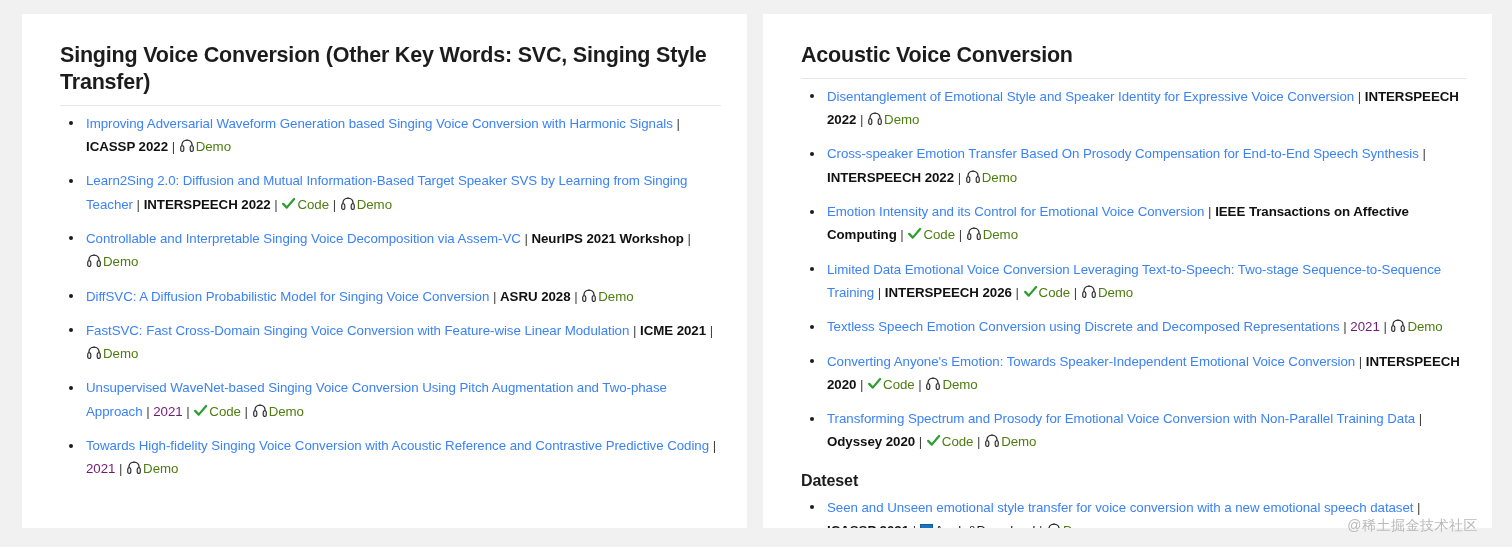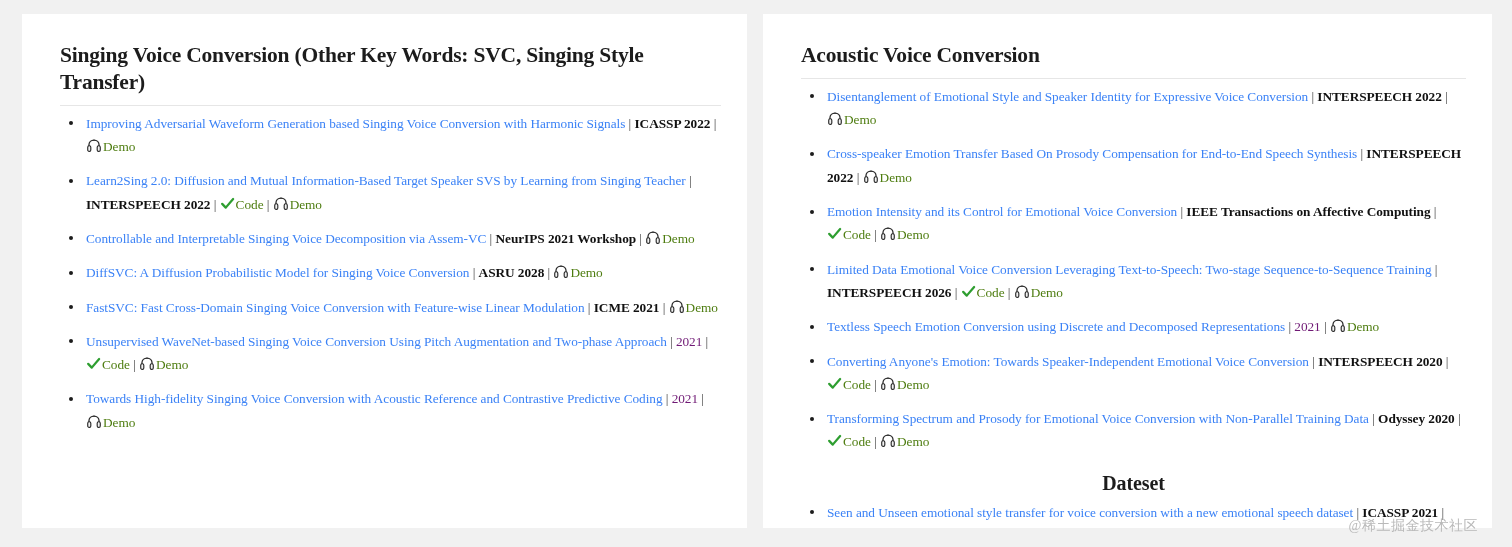--- a/index.html
+++ b/index.html
@@ -11,21 +11,20 @@
     overflow: hidden;
   }
   .page {
     position: relative;
     width: 1512px; height: 547px;
     background: #f1f1f1;
     display: flex;
     align-items: flex-start;
     gap: 16px;
     padding: 14px 18px 19px 22px;
-    font-family: Liberation Serif, serif;
   }
   .panel {
     background: #ffffff;
     padding: 22px 26px 18px 18px;
     height: 514px;
     overflow: hidden;
   }
   .panel-left  { width: 725px; }
   .panel-right { width: 729px; }
 
@@ -36,26 +35,25 @@
     margin: 6px 0 0 20px;
     letter-spacing: -0.2px;
     line-height: 1.25;
   }
   .title-rule {
     border: 0;
     border-top: 1px solid #e6e6e6;
     margin: 9px 0 0 20px;
   }
   h3.sub-title {
-    font-size: 20px;
+    font-size: 16px;
     font-weight: 700;
     color: #1c1c1c;
     margin: 18px 0 4px 20px;
     letter-spacing: -0.1px;
-    text-align: center;
   }
 
   ul.paper-list {
     list-style: none;
     margin: 6px 0 0 0;
     padding: 0 0 0 28px;
   }
   ul.paper-list li {
     position: relative;
     font-size: 13.3px;

